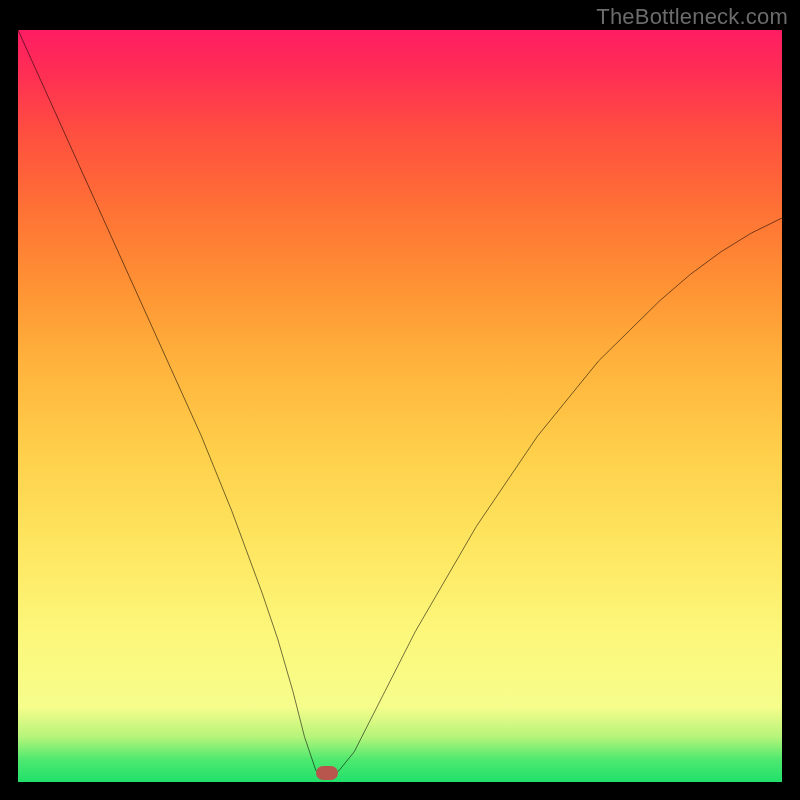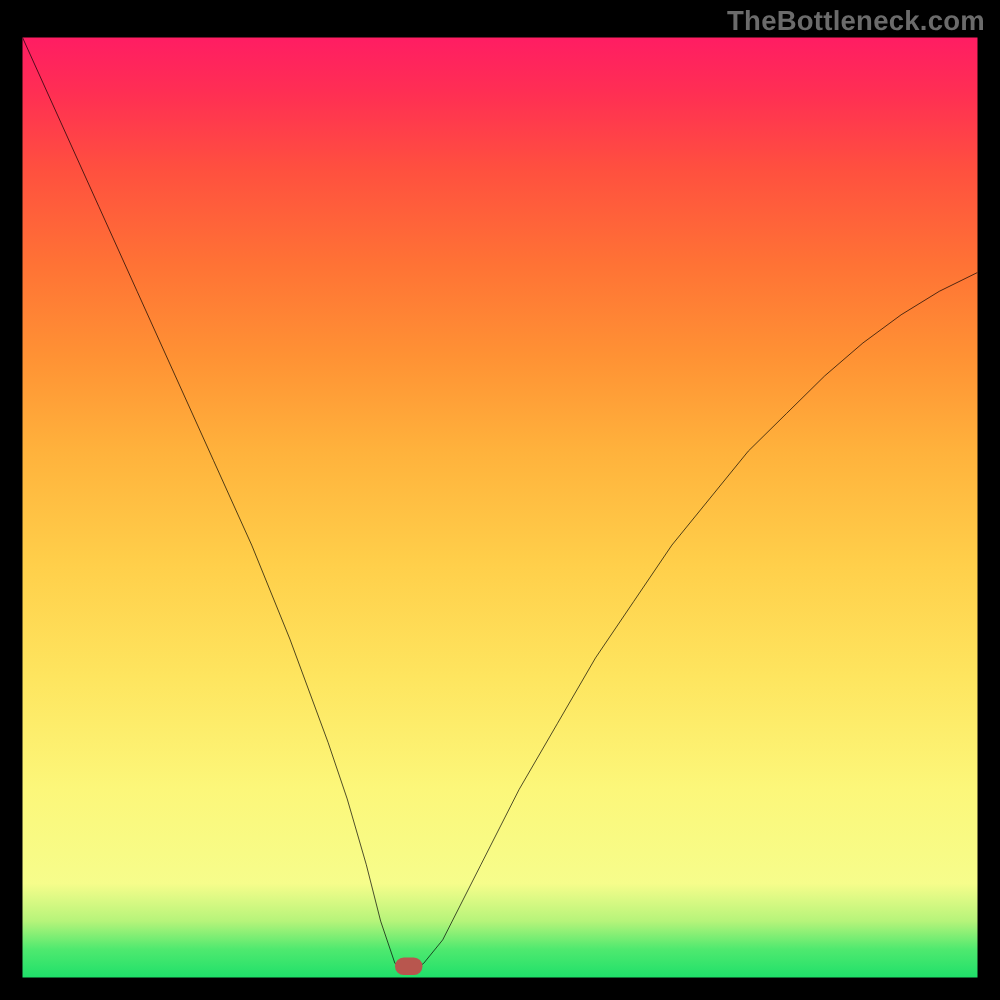--- a/index.html
+++ b/index.html
@@ -16,21 +16,21 @@
     width: 800px;
     height: 800px;
     background: #000;
   }
   .watermark {
     position: absolute;
     top: 4px;
     right: 12px;
     color: #6b6b6b;
     font-size: 22px;
-    font-weight: 700;
+    font-weight: 400;
     letter-spacing: 0.2px;
     user-select: none;
   }
   .plot {
     position: absolute;
     left: 18px;
     top: 30px;
     width: 764px;
     height: 752px;
     

